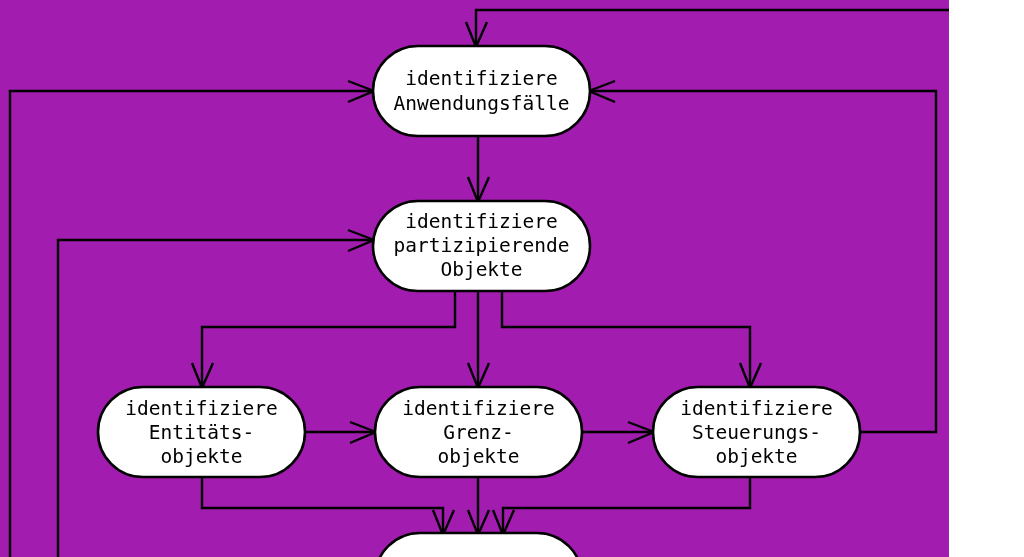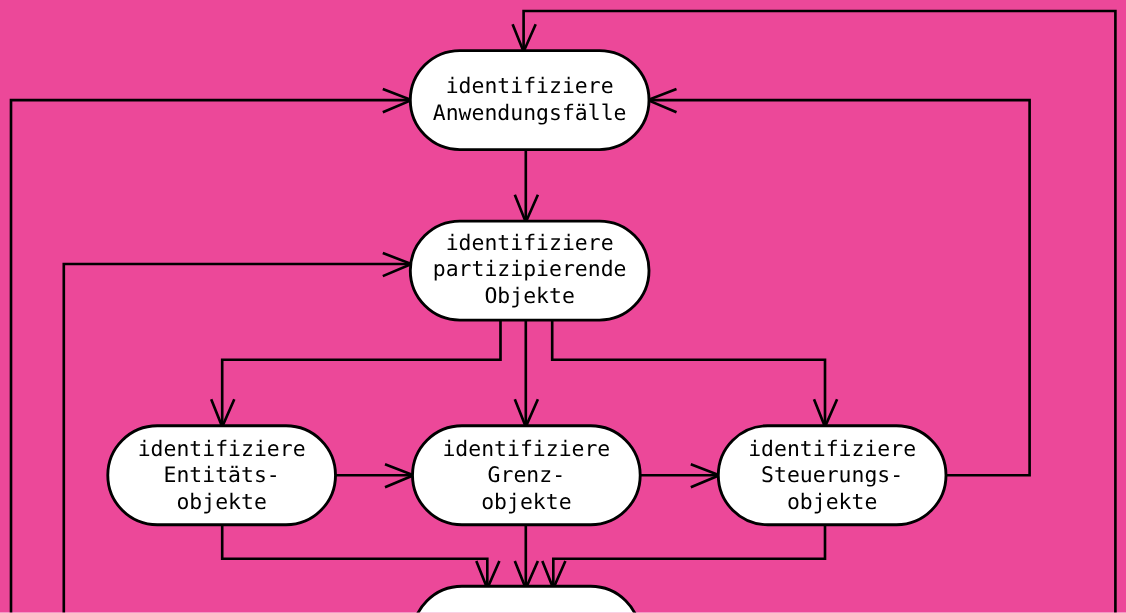--- a/index.html
+++ b/index.html
@@ -2,23 +2,23 @@
 <html><head>
 <meta charset="utf-8">
 <style>
   html, body {
     margin: 0;
     padding: 0;
     background: #ffffff;
   }
   #diagram-root {
     position: relative;
-    width: 1024px;
+    width: 949px;
     height: 557px;
-    background: #ec4899;
+    background: #a21caf;
     overflow: hidden;
     font-family: "DejaVu Sans Mono", "Liberation Mono", monospace;
   }
   svg#flow-svg {
     display: block;
     width: 1024px;
     height: 557px;
   }
   .node-shape {
     fill: #ffffff;

